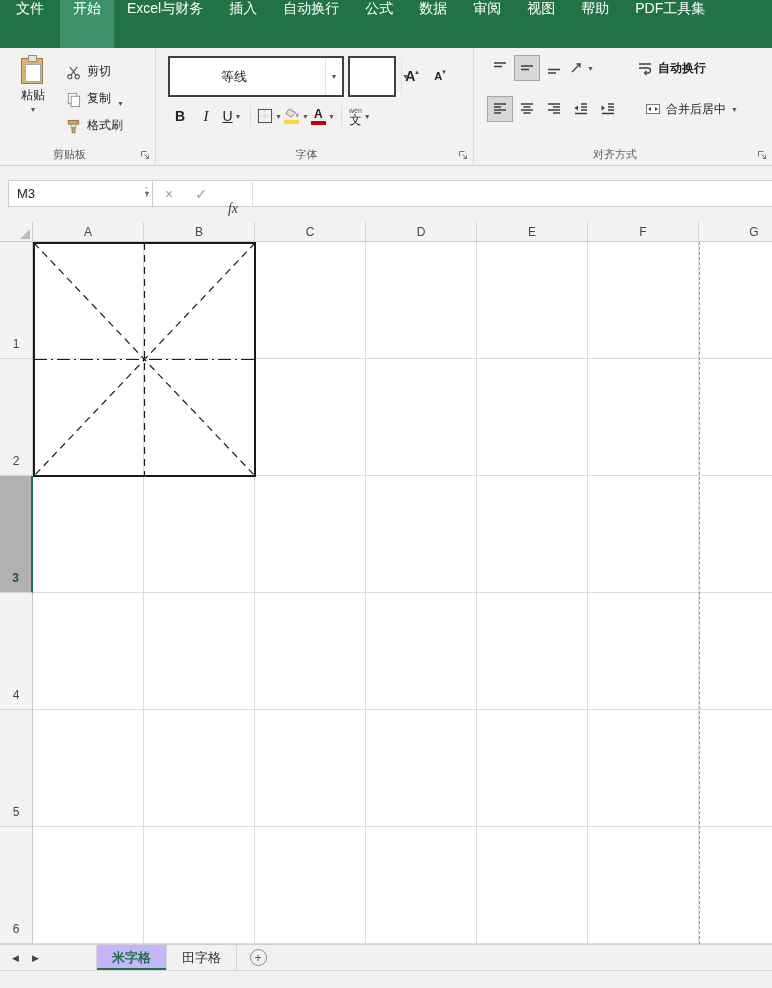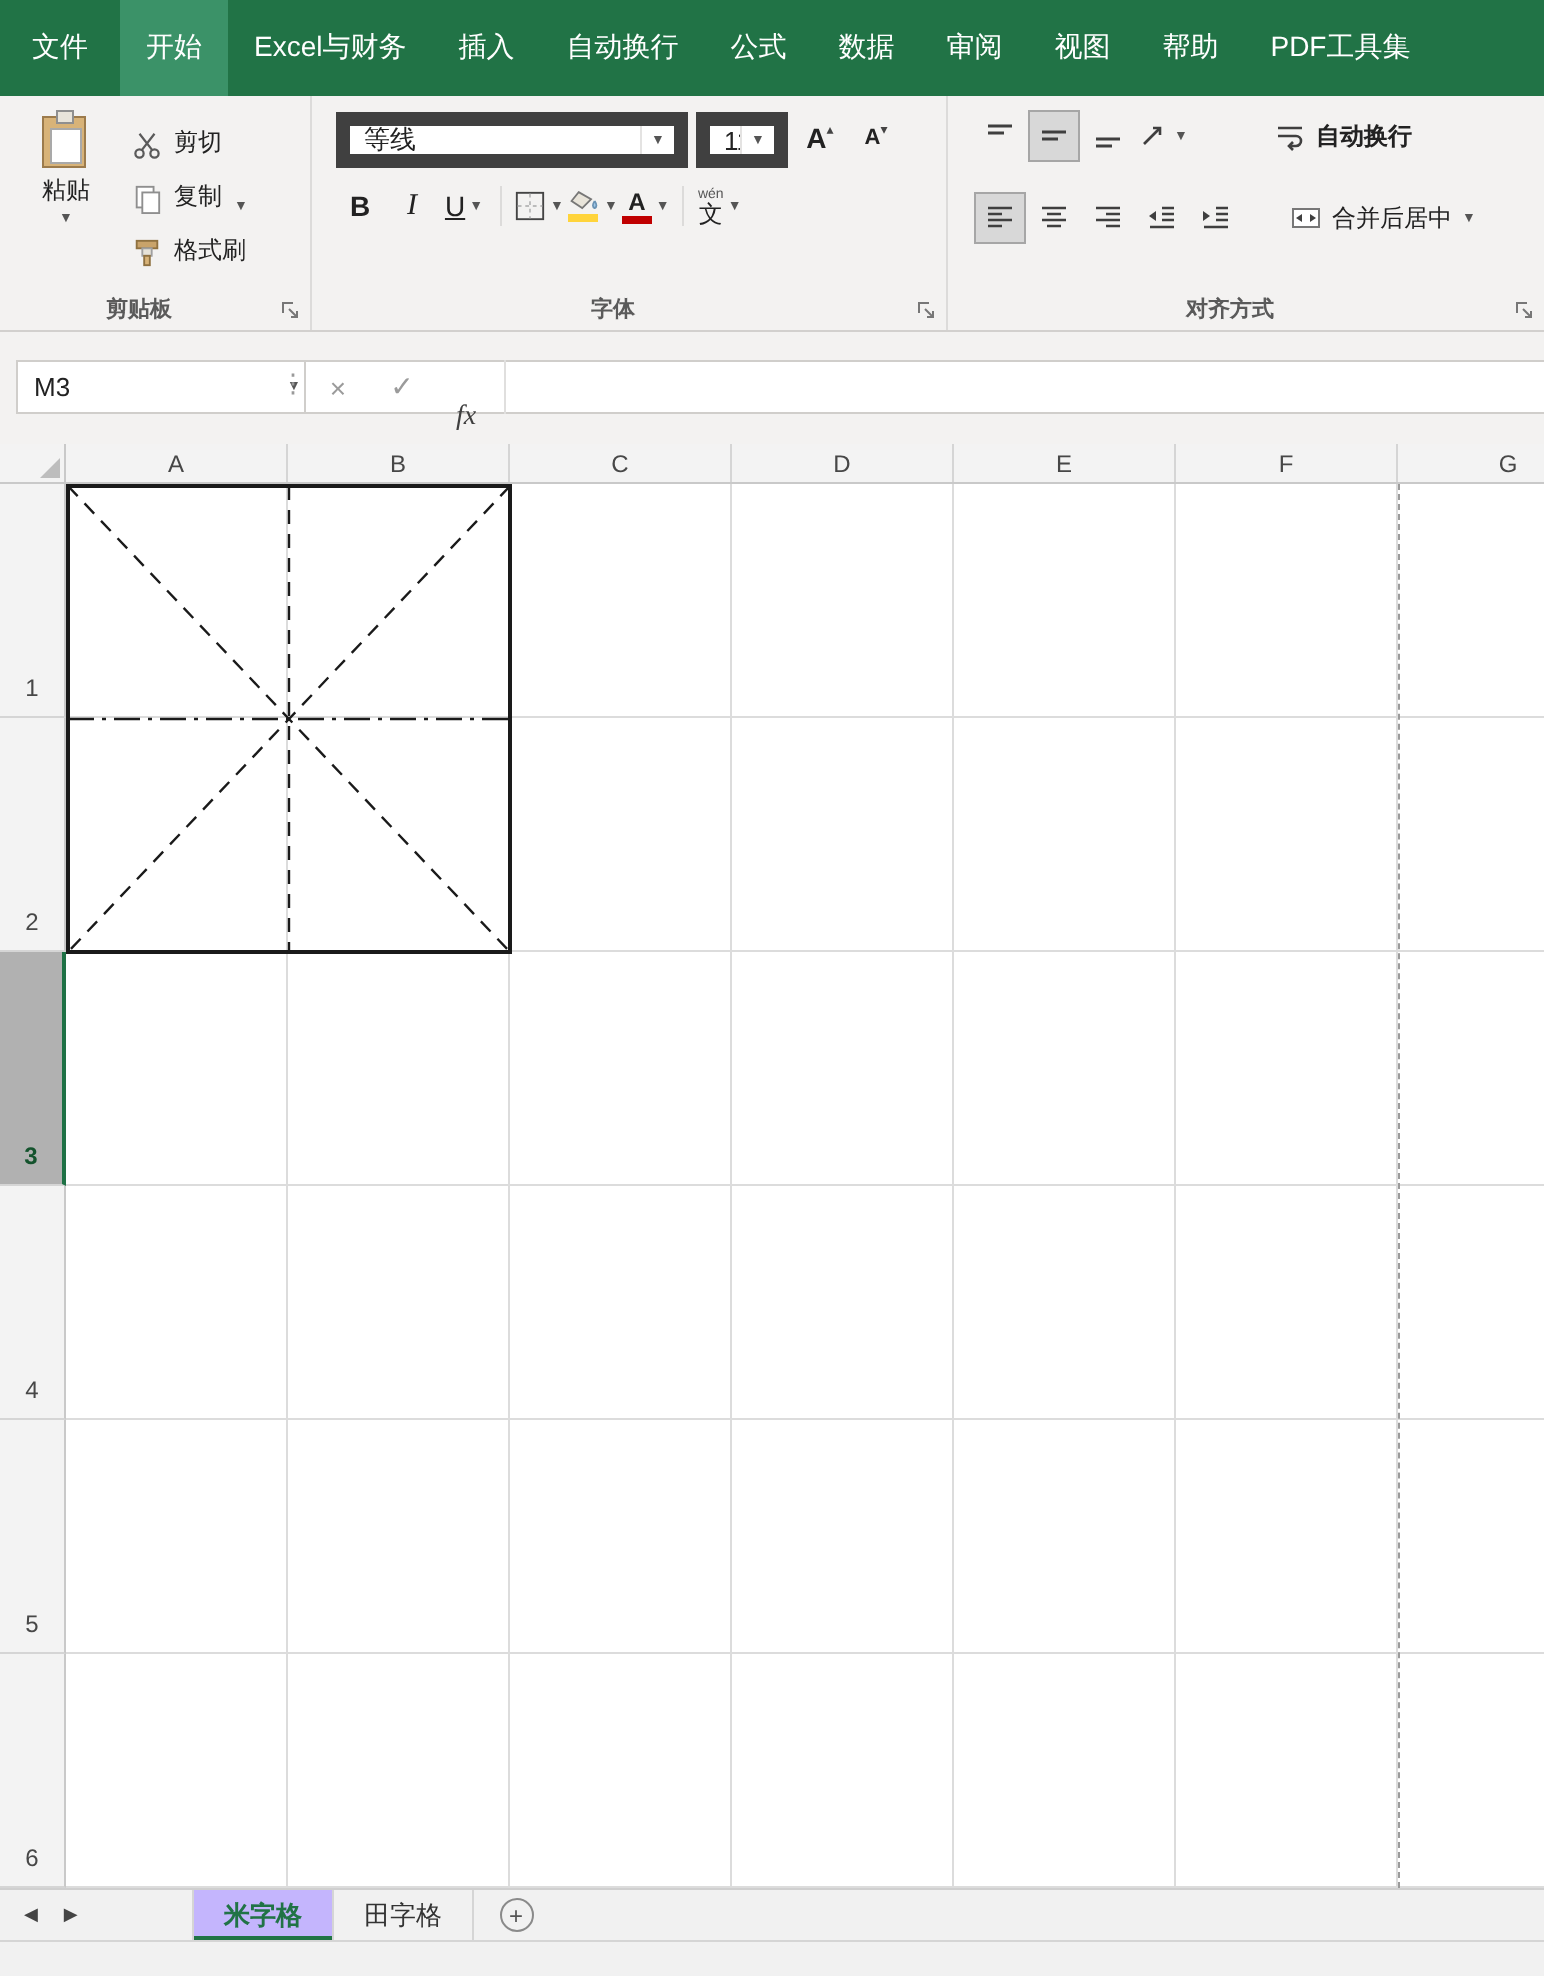--- a/index.html
+++ b/index.html
@@ -1,43 +1,43 @@
 <!DOCTYPE html>
 <html><head>
 <meta charset="utf-8">
 <style>
   * { margin:0; padding:0; box-sizing:border-box; }
   html,body { width:772px; height:988px; }
   body { font-family:"Liberation Sans","DejaVu Sans",sans-serif; position:relative; background:#fff; overflow:hidden; color:#222; }
 
   
   .tab-bar { position:absolute; left:0; top:0; width:772px; height:48px; background:#217346; display:flex; align-items:stretch; }
-  .rtab { display:flex; align-items:center; padding:0 13px; color:#fff; font-size:14px; white-space:nowrap; cursor:default; }
+  .rtab { display:flex; align-items:flex-start; padding:0 13px; color:#fff; font-size:14px; white-space:nowrap; cursor:default; }
   .rtab.file { padding:0 16px; }
   .rtab.active { background:#3b9268; }
 
   
   .ribbon { position:absolute; left:0; top:48px; width:772px; height:118px; background:#f3f2f1; border-bottom:1px solid #d2d0ce; display:flex; }
   .group { position:relative; height:100%; }
   .group + .group { border-left:1px solid #dcdbda; }
-  .group-label { position:absolute; bottom:3px; left:0; right:16px; text-align:center; font-size:11px; color:#5a5a5a;font-weight:bold; }
+  .group-label { position:absolute; bottom:3px; left:0; right:16px; text-align:center; font-size:11px; color:#5a5a5a; }
   .launcher { position:absolute; bottom:4px; right:4px; width:12px; height:12px; display:flex; align-items:center; justify-content:center; }
 
   .clip-group { width:155px; }
   .clip-content { display:flex; padding:7px 4px 22px 10px; }
   .paste-btn { width:46px; display:flex; flex-direction:column; align-items:center; gap:2px; }
   .paste-btn .plabel { font-size:12px; }
   .caret { font-size:7px; color:#555; line-height:1; }
   .clip-col { display:flex; flex-direction:column; margin-left:10px; gap:5px; padding-top:3px; }
   .small-btn { display:flex; align-items:flex-end; gap:6px; font-size:12px; height:22px; }
   .icon { display:inline-flex; align-items:center; justify-content:center; }
 
   .font-group { width:318px; padding:8px 10px 20px 12px; }
   .font-row1 { display:flex; align-items:center; gap:4px; }
-  .combo { background:#fff; border:7px solid #404040; height:28px; display:flex; align-items:center; font-size:13px; }
+  .combo { background:#fff; border:2px solid #404040; height:41px; display:flex; align-items:center; font-size:13px;padding-left:44px; }
   .combo .val { flex:1; padding-left:7px; white-space:nowrap; overflow:hidden; }
   .combo .dd { width:17px; text-align:center; font-size:7px; color:#555; border-left:1px solid #e4e3e2; align-self:stretch; display:flex; align-items:center; justify-content:center; }
   .combo.font-name { width:176px; }
   .combo.font-size { width:46px; }
   .ghost-btn { width:24px; height:24px; display:flex; align-items:flex-start; justify-content:center; padding-top:3px; }
   .Abig { font-size:14px; font-weight:bold; }
   .Asmall { font-size:11px; font-weight:bold; margin-top:2px; }
   .mini { font-size:7px; color:#444; }
   .font-row2 { display:flex; align-items:center; gap:2px; margin-top:7px; }
   .fmt-btn { height:24px; min-width:24px; display:flex; align-items:center; justify-content:center; gap:2px; }

